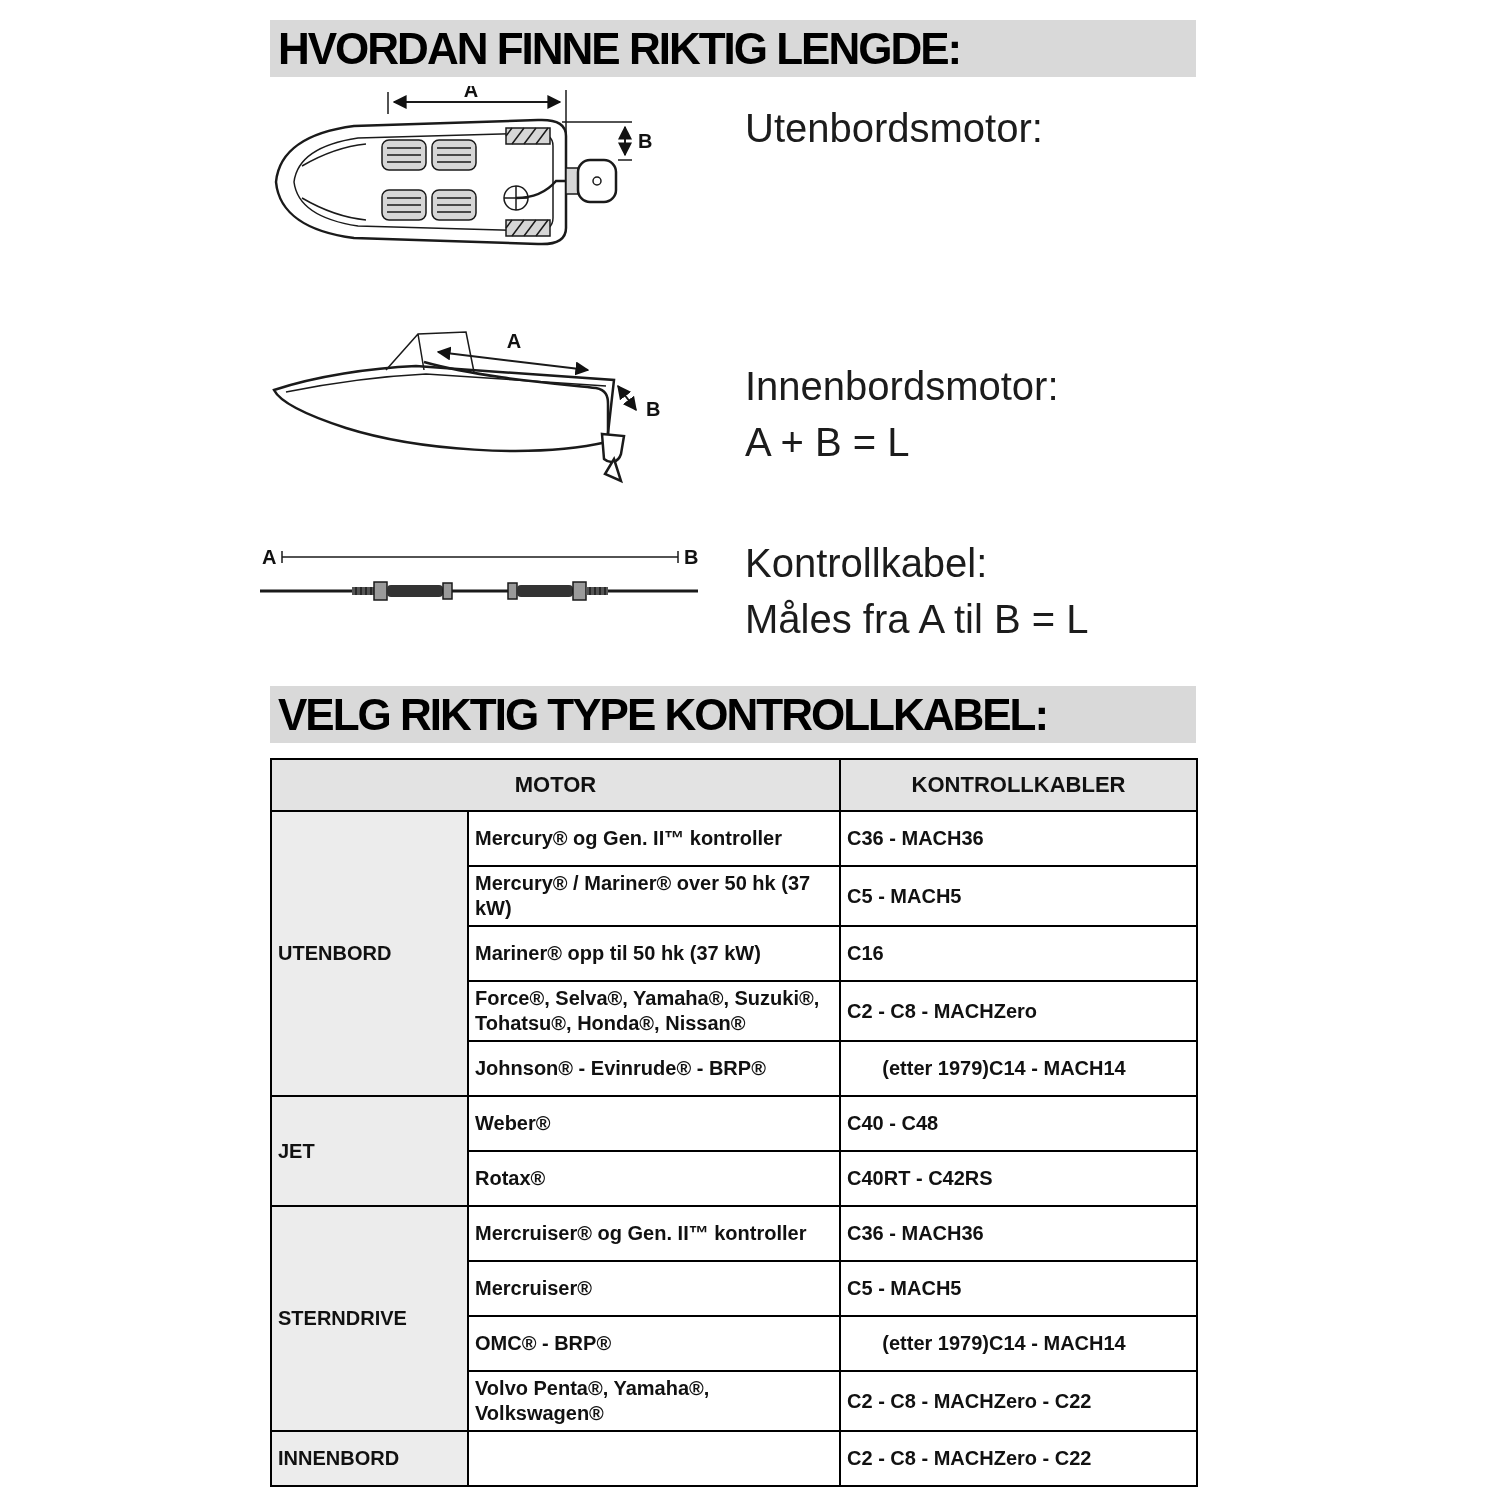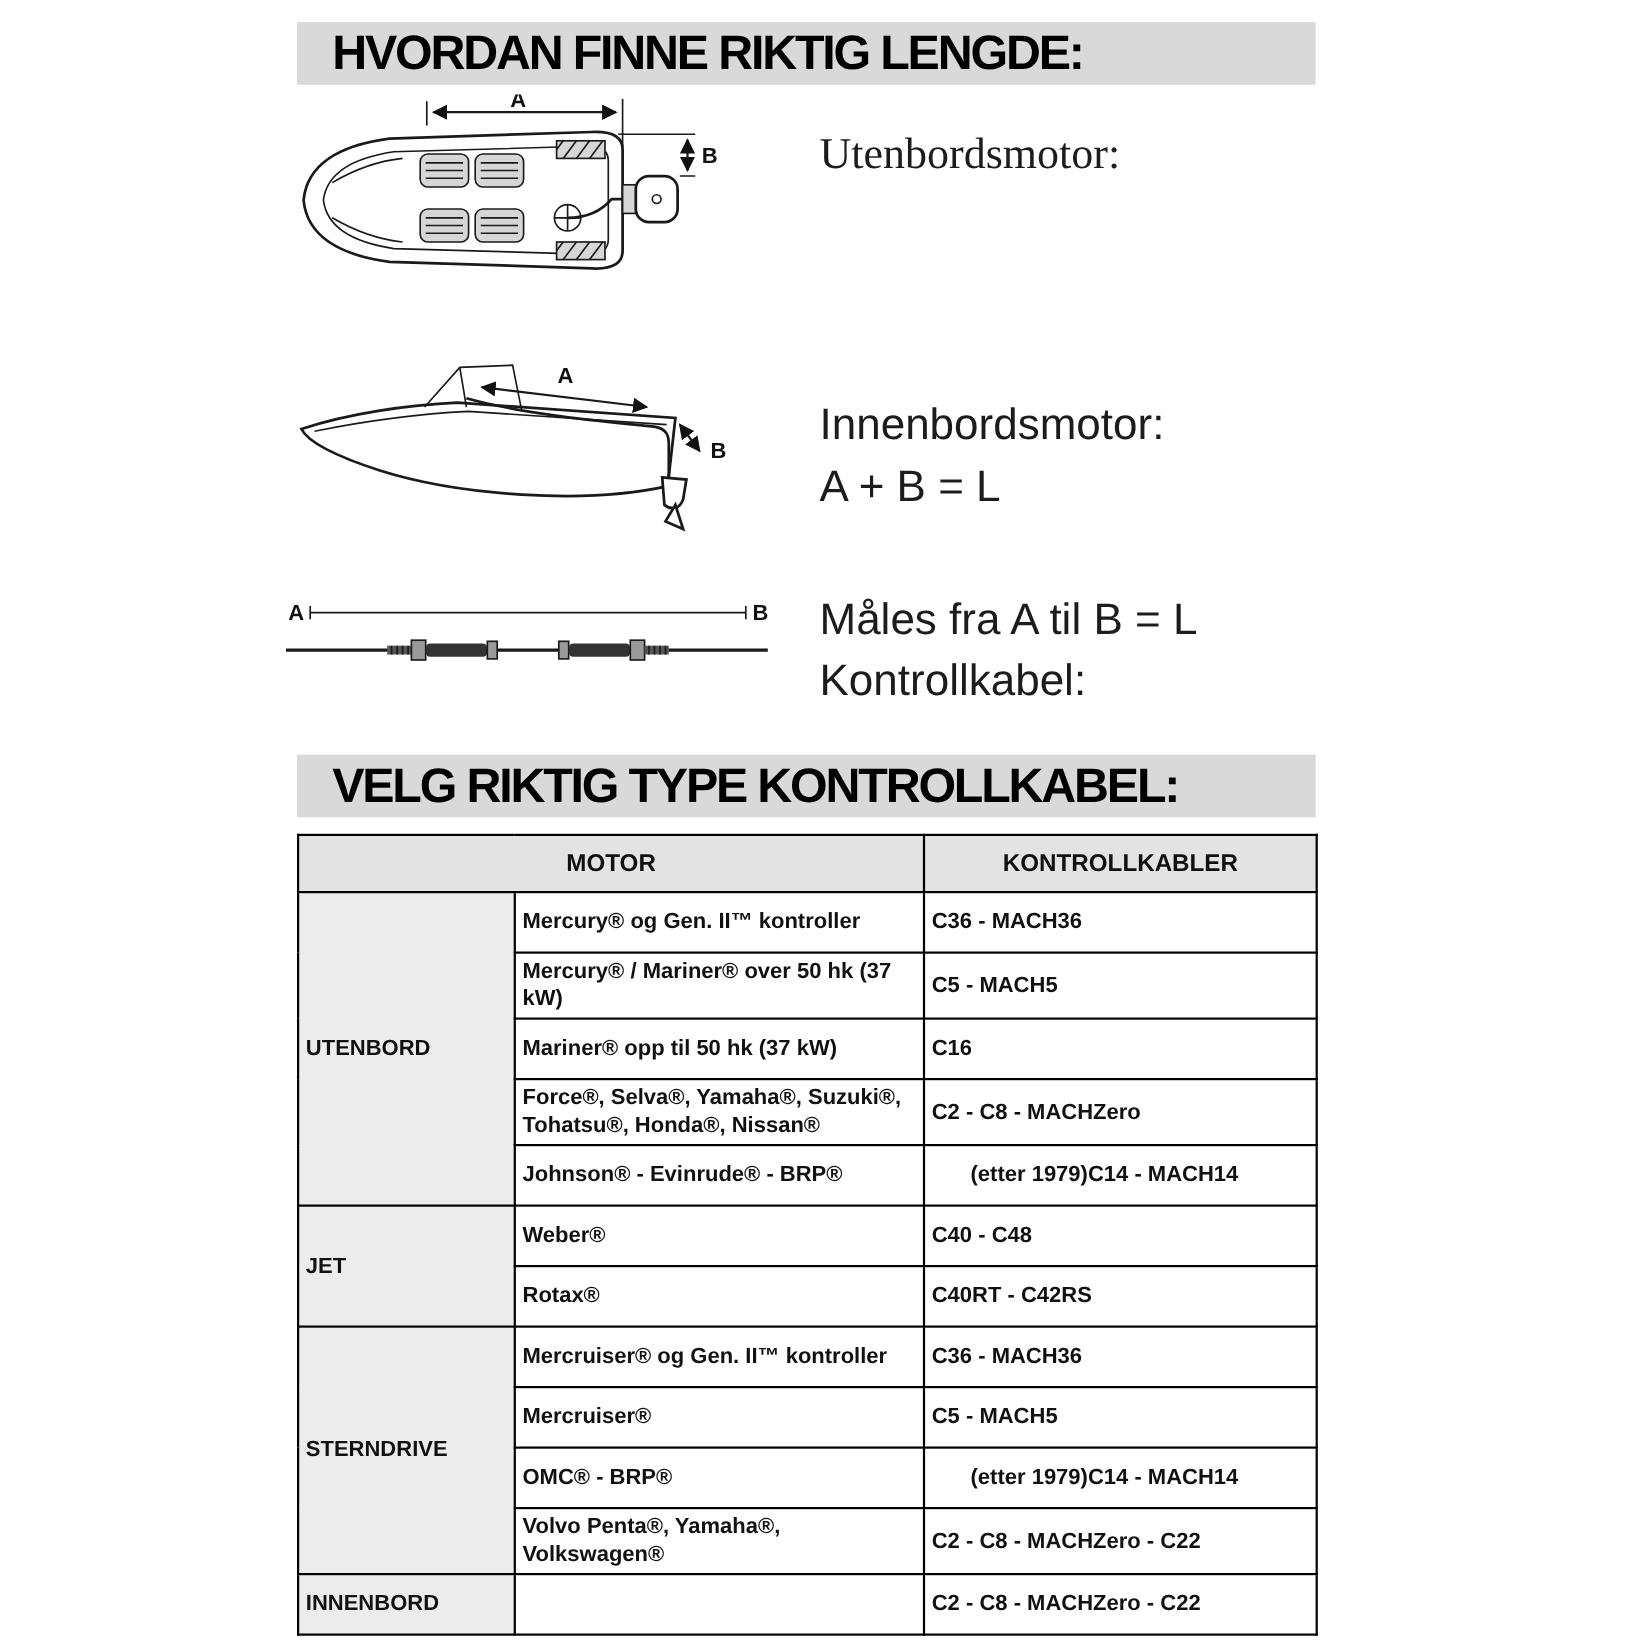--- a/index.html
+++ b/index.html
@@ -3,28 +3,28 @@
 <meta charset="utf-8">
 <style>
   html,body{margin:0;padding:0;}
   body{
     width:1500px;height:1500px;background:#ffffff;position:relative;
     font-family:"Liberation Sans",sans-serif;color:#141414;
     -webkit-font-smoothing:antialiased;
   }
   .titlebar{
     position:absolute;left:270px;width:926px;height:57px;background:#d9d9d9;
-    display:flex;align-items:center;box-sizing:border-box;padding-left:32px;
+    display:flex;align-items:center;box-sizing:border-box;padding-left:8px;
     font-size:44px;font-weight:bold;letter-spacing:-2px;color:#000;
   }
   #titlebar-1{top:20px;}
   #titlebar-2{top:686px;}
 
   .caption{position:absolute;left:745px;font-size:40px;line-height:56px;color:#1c1c1c;}
-  #caption-1{top:112px;font-family:Liberation Serif, serif;}
+  #caption-1{top:100px;}
   #caption-2{top:358px;}
   #caption-3{top:535px;}
 
   .diagram{position:absolute;}
   #diagram-top{left:266px;top:86px;width:432px;height:178px;}
   #diagram-side{left:266px;top:312px;width:432px;height:178px;}
   #diagram-cable{left:256px;top:543px;width:446px;height:74px;}
 
   
   .hull{fill:#ffffff;stroke:#1a1a1a;stroke-width:2.5;}
@@ -164,22 +164,22 @@
       <rect x="252" y="40" width="9" height="16" fill="#9a9a9a" stroke="#1a1a1a" stroke-width="1.5"></rect>
       <rect x="261" y="42" width="56" height="12" rx="4" fill="#333"></rect>
       <rect x="317" y="39" width="13" height="18" fill="#9a9a9a" stroke="#1a1a1a" stroke-width="1.5"></rect>
       <rect x="330" y="44" width="22" height="8" fill="#555"></rect>
       <path class="ln" d="M334,44 v8 M339,44 v8 M344,44 v8 M349,44 v8"></path>
     </g>
   </svg>
 </div>
 
 <div class="caption" id="caption-3">
+  <div>Kontrollkabel:</div>
   <div>Måles fra A til B = L</div>
-  <div>Kontrollkabel:</div>
 </div>
 
 <div class="titlebar" id="titlebar-2">VELG RIKTIG TYPE KONTROLLKABEL:</div>
 
 <table id="cable-table">
   <colgroup>
     <col style="width:197px">
     <col style="width:372px">
     <col style="width:357px">
   </colgroup>

